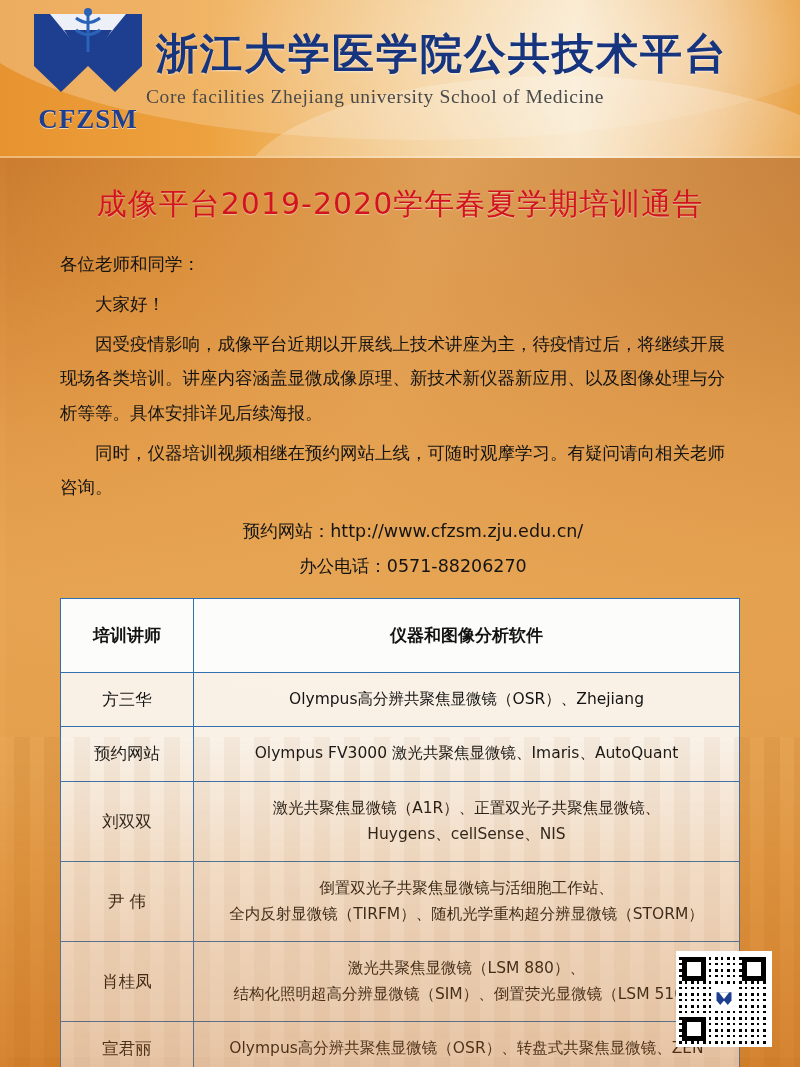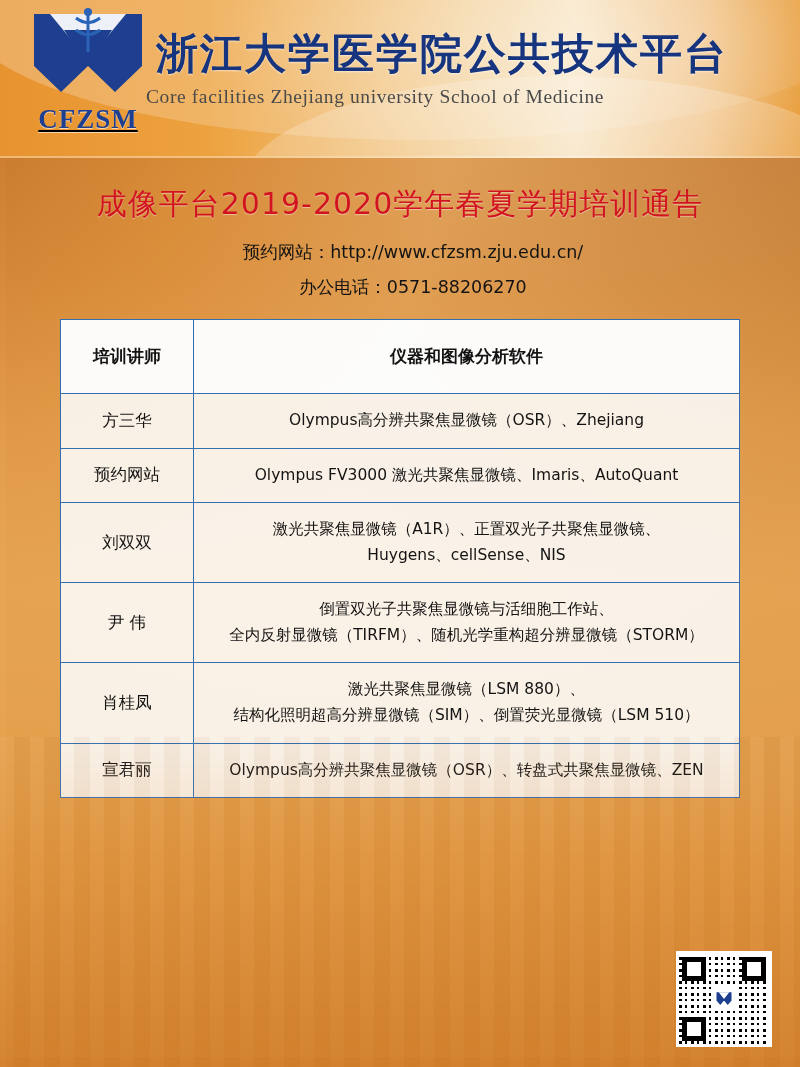--- a/index.html
+++ b/index.html
@@ -77,21 +77,20 @@
     height: 230px;
     border-radius: 50%;
     background: rgba(255,255,255,0.22);
   }
   .logo-block {
     position: absolute;
     left: 18px;
     top: 8px;
     width: 140px;
     text-align: center;
-    text-decoration: underline;
   }
   .logo-mark {
     position: relative;
     width: 124px;
     height: 94px;
     margin: 0 auto;
   }
   .logo-text {
     font-family: "Liberation Serif", serif;
     font-weight: bold;
@@ -257,20 +256,26 @@
       </div>
       <div class="logo-text">CFZSM</div>
     </div>
 
     <div class="title-cn">浙江大学医学院公共技术平台</div>
     <div class="title-en">Core facilities Zhejiang university School of Medicine</div>
   </div>
 
   <h1 class="poster-title">成像平台2019-2020学年春夏学期培训通告</h1>
 
+  <div class="content">
+    <p>各位老师和同学：</p>
+    <p class="p-indent">大家好！</p>
+    <p class="p-indent">因受疫情影响，成像平台近期以开展线上技术讲座为主，待疫情过后，将继续开展现场各类培训。讲座内容涵盖显微成像原理、新技术新仪器新应用、以及图像处理与分析等等。具体安排详见后续海报。</p>
+    <p class="p-indent">同时，仪器培训视频相继在预约网站上线，可随时观摩学习。有疑问请向相关老师咨询。</p>
+  </div>
 
   <div class="contact">
     <div>预约网站：http://www.cfzsm.zju.edu.cn/</div>
     <div>办公电话：0571-88206270</div>
   </div>
 
   <div class="table-wrap">
     <table class="trainers">
       <thead>
         <tr>

